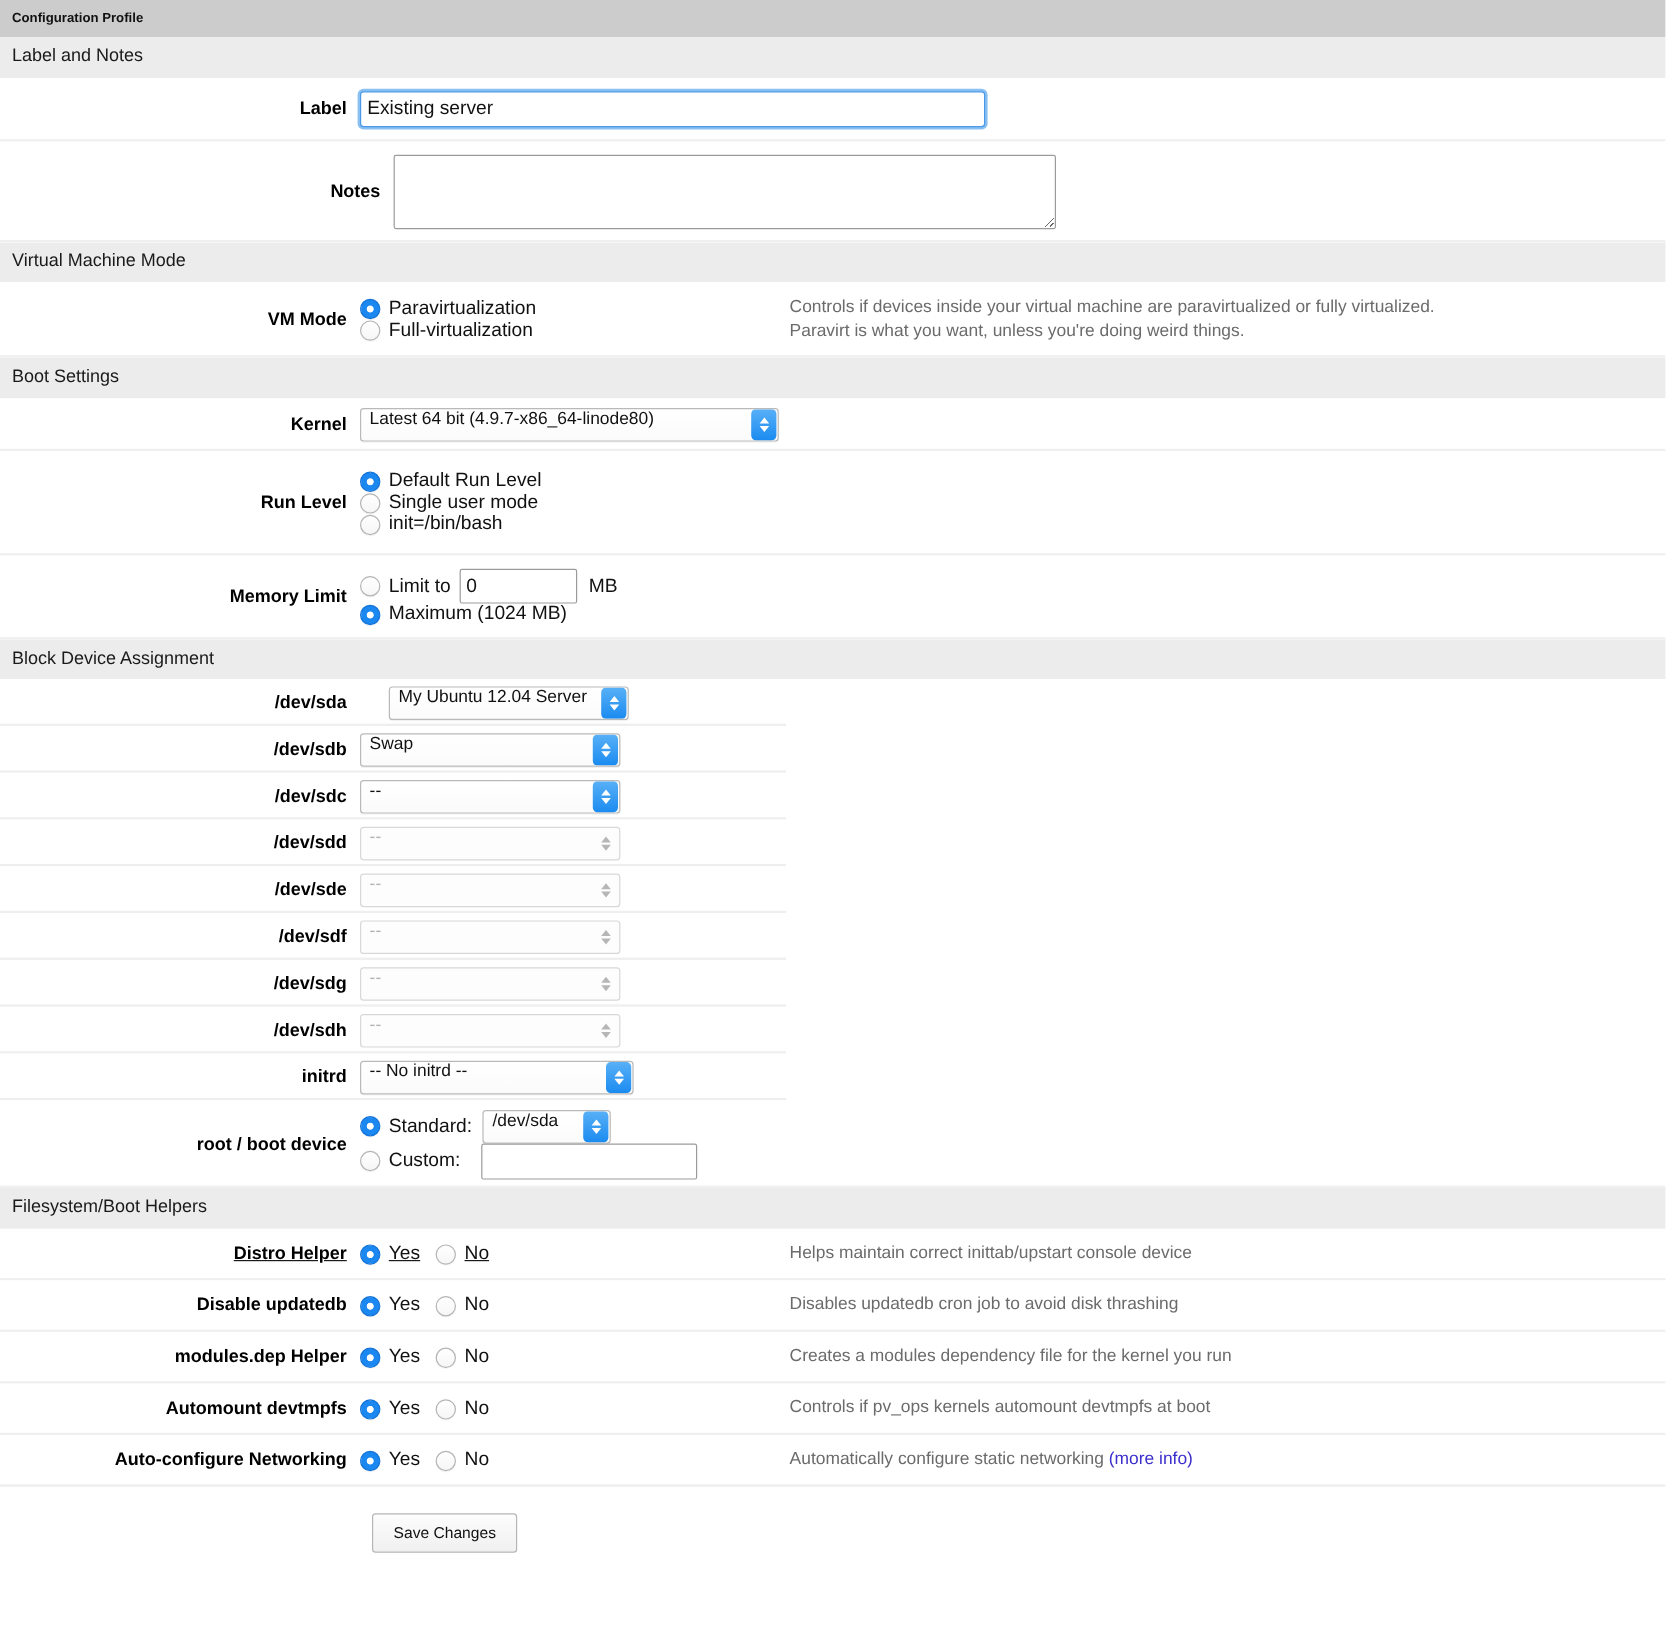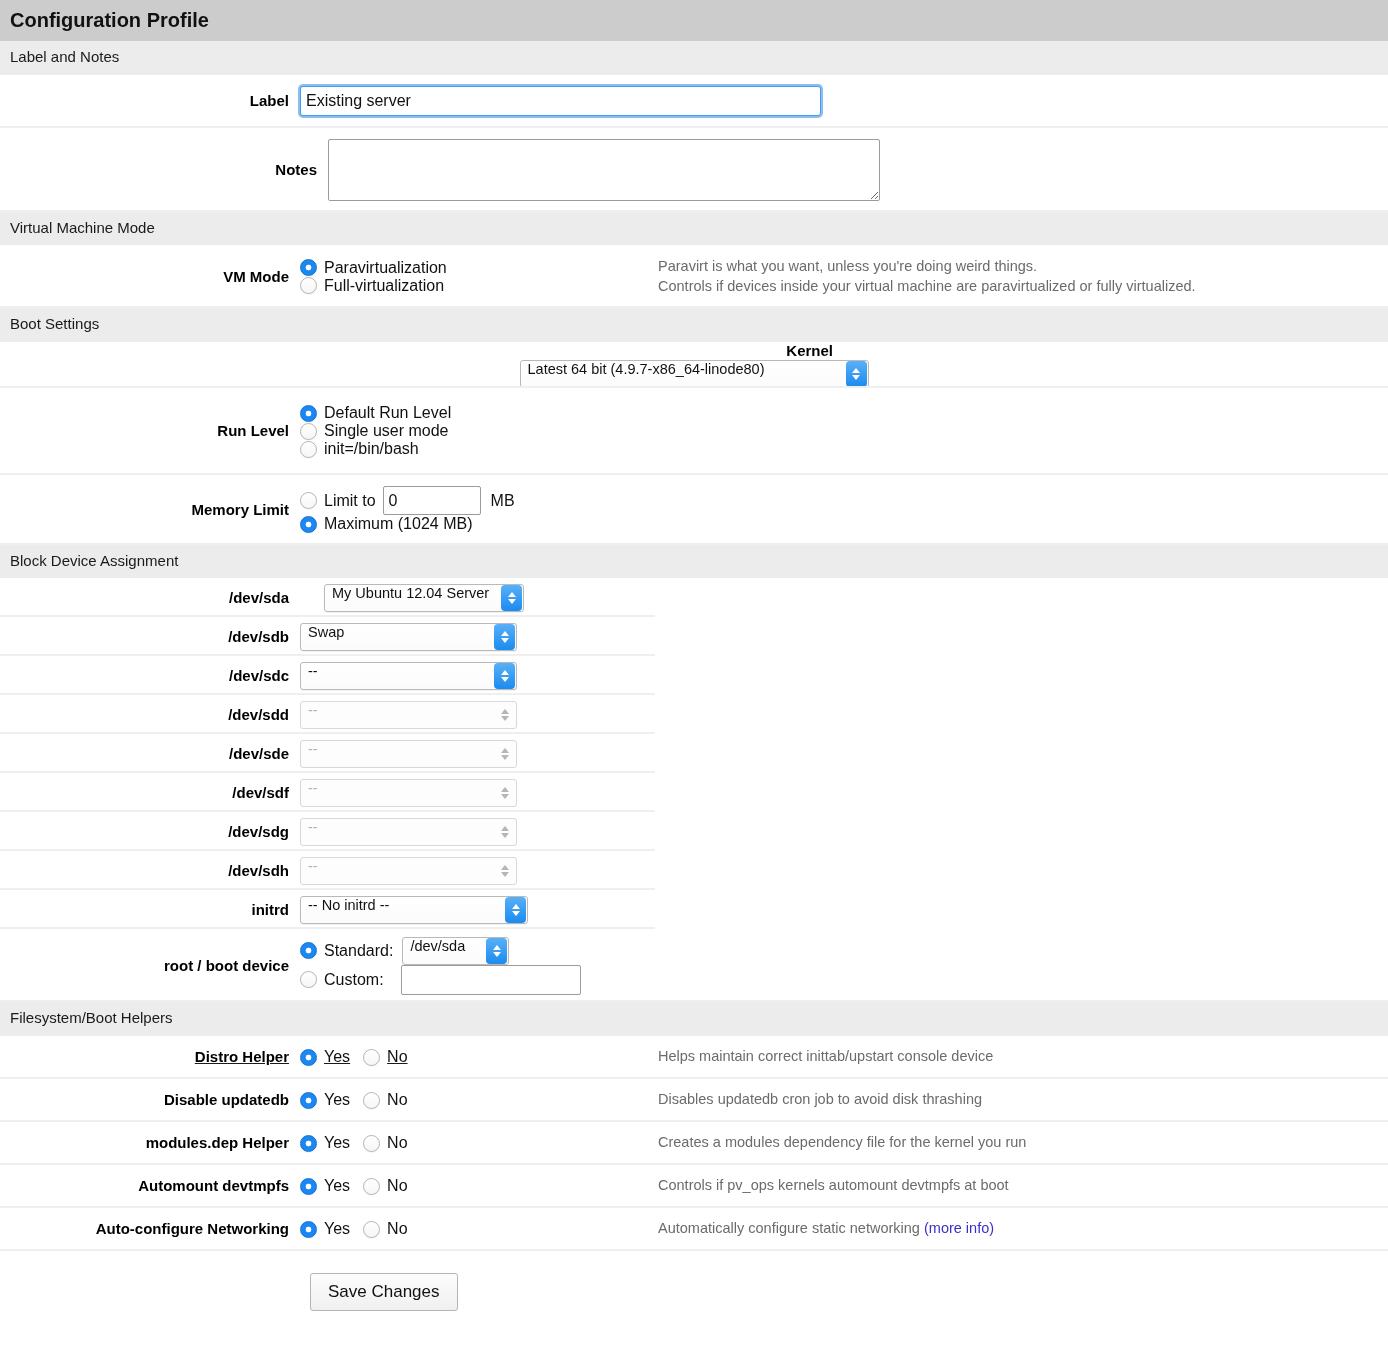--- a/index.html
+++ b/index.html
@@ -13,21 +13,21 @@
     font-family: "Liberation Sans", "DejaVu Sans", sans-serif;
     font-size: 15px;
     color: #1a1a1a;
     -webkit-font-smoothing: antialiased;
   }
 
   
   .title-bar {
     background: #cccccc;
     font-weight: bold;
-    font-size: 20px;
+    font-size: 11px;
     color: #111;
     padding: 9px 16px 10px 10px;
     line-height: 1.1;
   }
   .section-bar {
     background: #ececec;
     font-size: 15px;
     color: #1a1a1a;
     padding: 8px 0 9px 10px;
     line-height: 1.1;
@@ -189,21 +189,21 @@
   }
   .radio-stack { display: flex; flex-direction: column; gap: 0; }
   .radio-row { display: flex; align-items: center; gap: 10px; }
 
   .unit { font-size: 16px; color: #111; margin-left: 9px; }
 
   
   .save-wrap { padding: 22px 0 30px 310px; background: #fff; }
   .btn {
     font-family: "Liberation Sans", "DejaVu Sans", sans-serif;
-    font-size: 17px;
+    font-size: 13px;
     color: #111;
     background: linear-gradient(#fdfdfd, #f0f0f0);
     border: 1px solid #b5b5b5;
     border-radius: 3px;
     padding: 8px 17px;
     cursor: default;
   }
 
   .yesno { display: flex; align-items: center; gap: 13px; }
   .yesno .radio { font-size: 16px; }
@@ -239,28 +239,28 @@
         <span class="dot on"></span>
         <span>Paravirtualization</span>
       </label>
       <label class="radio">
         <span class="dot"></span>
         <span>Full-virtualization</span>
       </label>
     </div>
   </div>
   <div class="help">
+    <div>Controls if devices inside your virtual machine are paravirtualized or fully virtualized.</div>
     <div>Paravirt is what you want, unless you're doing weird things.</div>
-    <div>Controls if devices inside your virtual machine are paravirtualized or fully virtualized.</div>
   </div>
 </div>
 
 <div class="section-bar">Boot Settings</div>
 
-<div class="row div-full" style="min-height:44px;flex-direction:column;">
+<div class="row div-full" style="min-height:44px;">
   <div class="lbl">Kernel</div>
   <div class="field">
     <div class="sel" style="width:349px;">
       <span class="sel-text">Latest 64 bit (4.9.7-x86_64-linode80)</span>
       <span class="arrows">
           <i class="up"></i>
           <i class="dn"></i>
         </span>
     </div>
   </div>

